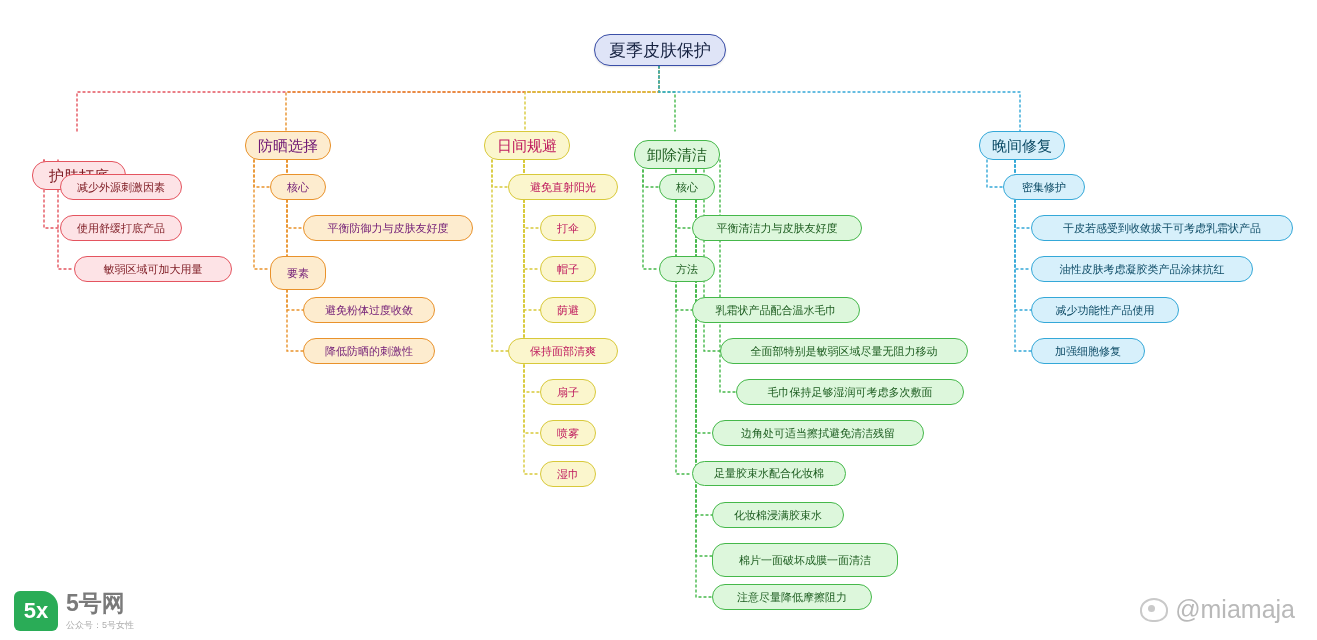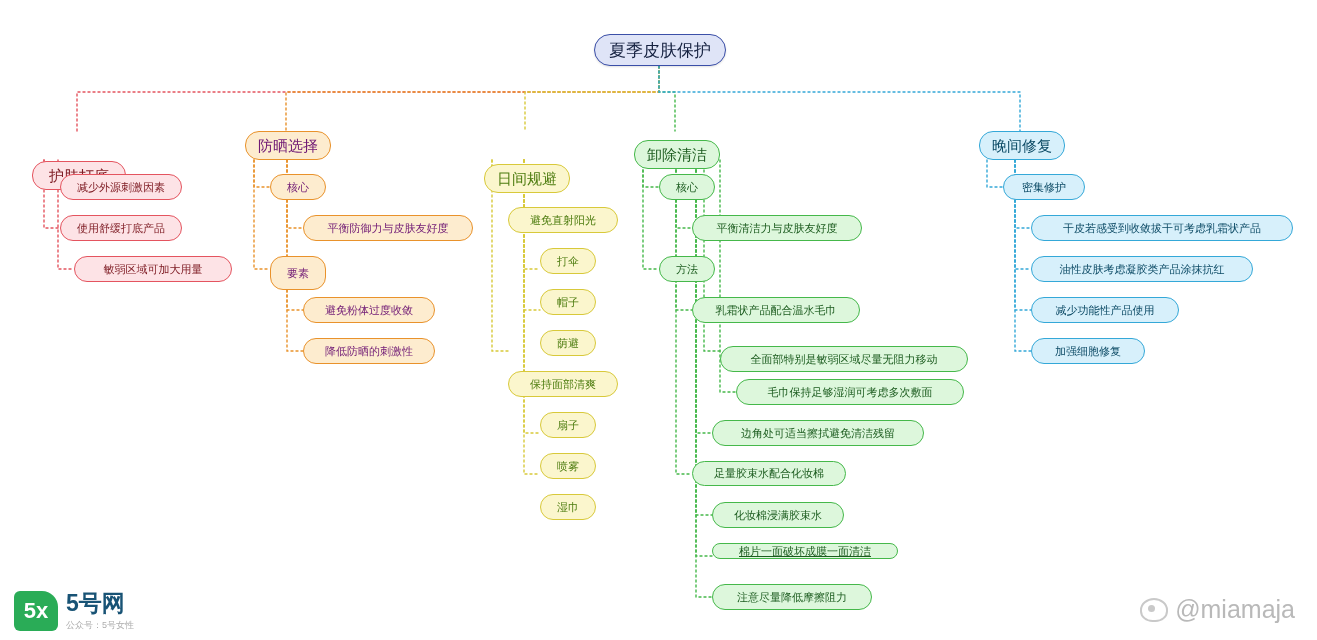--- a/index.html
+++ b/index.html
@@ -52,21 +52,21 @@
     border-radius: 14px;
   }
   .n-l2 {
     font-size: 11px;
     padding: 5px 11px;
     border-radius: 13px;
   }
   
   .c-red    { background: #fde3e6; border-color: #e4545f; color: #7d1a22; }
   .c-orange { background: #fdeccf; border-color: #e9922b; color: #701a75; }
-  .c-yellow { background: #fbf6cd; border-color: #d8c93a; color: #4d7c0f; margin-top: 33px; }
+  .c-yellow { background: #fbf6cd; border-color: #d8c93a; color: #be185d; }
   .c-green  { background: #ddf7dc; border-color: #45b84a; color: #1c5c1f; }
   .c-blue   { background: #d7f0fb; border-color: #34a8d8; color: #0d4b66; }
 
   .watermark-left {
     position: absolute;
     left: 14px;
     bottom: 8px;
     display: flex;
     align-items: center;
     gap: 8px;
@@ -85,21 +85,21 @@
     font-size: 22px;
     font-weight: bold;
   }
   .wm-text {
     display: flex;
     flex-direction: column;
     justify-content: center;
   }
   .wm-title {
     font-size: 23px;
-    color: #0c4a6e;
+    color: #737373;
     font-weight: bold;
     line-height: 1.1;
   }
   .wm-sub {
     font-size: 9px;
     color: #a9a9a9;
     margin-top: 3px;
   }
   .watermark-right {
     position: absolute;
@@ -191,26 +191,26 @@
       <div class="node n-l2 c-yellow" style="left: 540px; top: 297px; min-width: 56px; height: 26px;">荫避</div>
       <div class="node n-l2 c-yellow" style="left: 508px; top: 338px; min-width: 110px; height: 26px;">保持面部清爽</div>
       <div class="node n-l2 c-yellow" style="left: 540px; top: 379px; min-width: 56px; height: 26px;">扇子</div>
       <div class="node n-l2 c-yellow" style="left: 540px; top: 420px; min-width: 56px; height: 26px;">喷雾</div>
       <div class="node n-l2 c-yellow" style="left: 540px; top: 461px; min-width: 56px; height: 26px;">湿巾</div>
       <div class="node n-l1 c-green" style="left: 634px; top: 140px; min-width: 82px; height: 29px;">卸除清洁</div>
       <div class="node n-l2 c-green" style="left: 659px; top: 174px; min-width: 56px; height: 26px;">核心</div>
       <div class="node n-l2 c-green" style="left: 692px; top: 215px; min-width: 170px; height: 26px;">平衡清洁力与皮肤友好度</div>
       <div class="node n-l2 c-green" style="left: 659px; top: 256px; min-width: 56px; height: 26px;">方法</div>
       <div class="node n-l2 c-green" style="left: 692px; top: 297px; min-width: 168px; height: 26px;">乳霜状产品配合温水毛巾</div>
-      <div class="node n-l2 c-green" style="left: 720px; top: 346px; min-width: 248px; height: 26px;">全面部特别是敏弱区域尽量无阻力移动</div>
+      <div class="node n-l2 c-green" style="left: 720px; top: 338px; min-width: 248px; height: 26px;">全面部特别是敏弱区域尽量无阻力移动</div>
       <div class="node n-l2 c-green" style="left: 736px; top: 379px; min-width: 228px; height: 26px;">毛巾保持足够湿润可考虑多次敷面</div>
       <div class="node n-l2 c-green" style="left: 712px; top: 420px; min-width: 212px; height: 26px;">边角处可适当擦拭避免清洁残留</div>
       <div class="node n-l2 c-green" style="left: 692px; top: 461px; min-width: 154px; height: 25px;">足量胶束水配合化妆棉</div>
       <div class="node n-l2 c-green" style="left: 712px; top: 502px; min-width: 132px; height: 26px;">化妆棉浸满胶束水</div>
-      <div class="node n-l2 c-green" style="left: 712px; top: 543px; min-width: 186px; height: 16px; text-decoration: underline;">棉片一面破坏成膜一面清洁</div>
+      <div class="node n-l2 c-green" style="left: 712px; top: 543px; min-width: 186px; height: 34px;">棉片一面破坏成膜一面清洁</div>
       <div class="node n-l2 c-green" style="left: 712px; top: 584px; min-width: 160px; height: 26px;">注意尽量降低摩擦阻力</div>
       <div class="node n-l1 c-blue" style="left: 979px; top: 131px; min-width: 82px; height: 29px;">晚间修复</div>
       <div class="node n-l2 c-blue" style="left: 1003px; top: 174px; min-width: 82px; height: 26px;">密集修护</div>
       <div class="node n-l2 c-blue" style="left: 1031px; top: 215px; min-width: 262px; height: 26px;">干皮若感受到收敛拔干可考虑乳霜状产品</div>
       <div class="node n-l2 c-blue" style="left: 1031px; top: 256px; min-width: 222px; height: 26px;">油性皮肤考虑凝胶类产品涂抹抗红</div>
       <div class="node n-l2 c-blue" style="left: 1031px; top: 297px; min-width: 148px; height: 26px;">减少功能性产品使用</div>
       <div class="node n-l2 c-blue" style="left: 1031px; top: 338px; min-width: 114px; height: 26px;">加强细胞修复</div>
     </div>
 
   <div class="watermark-left">

